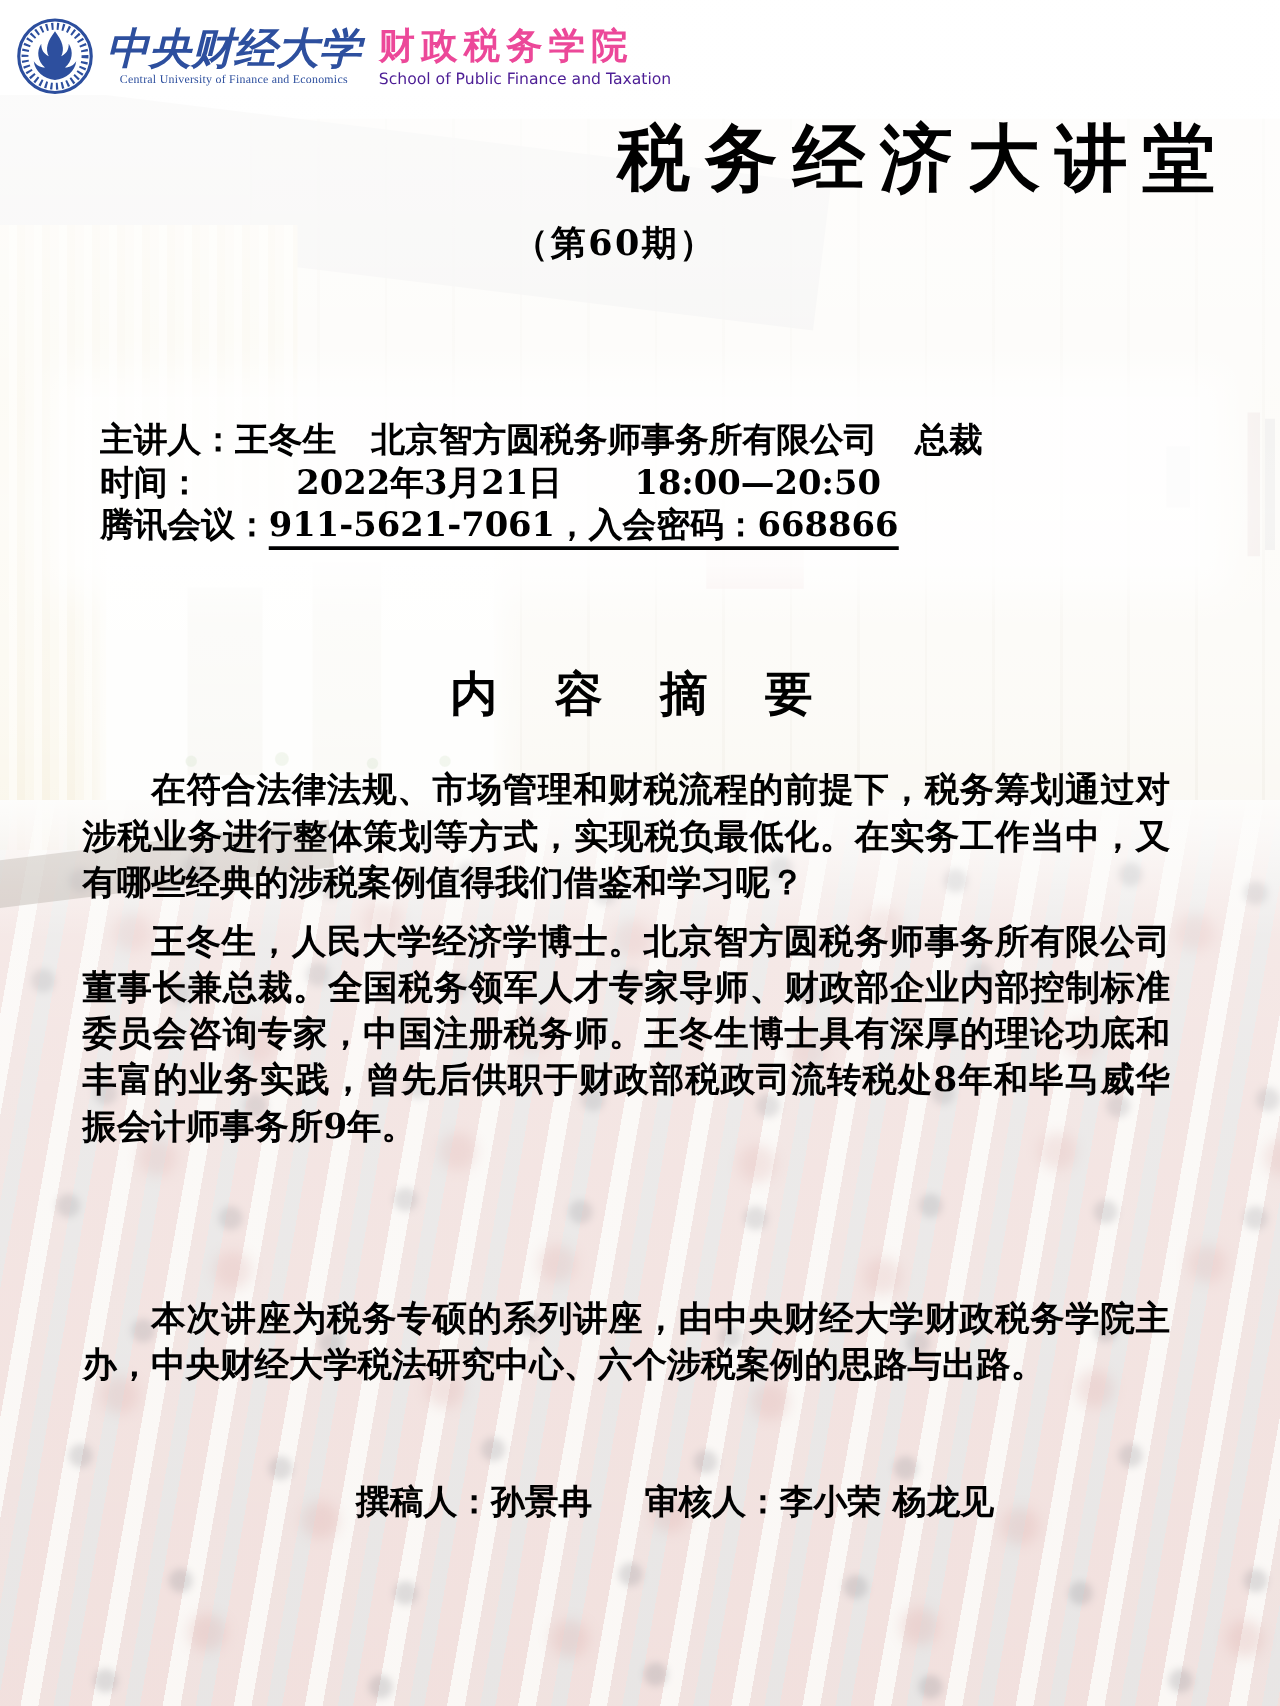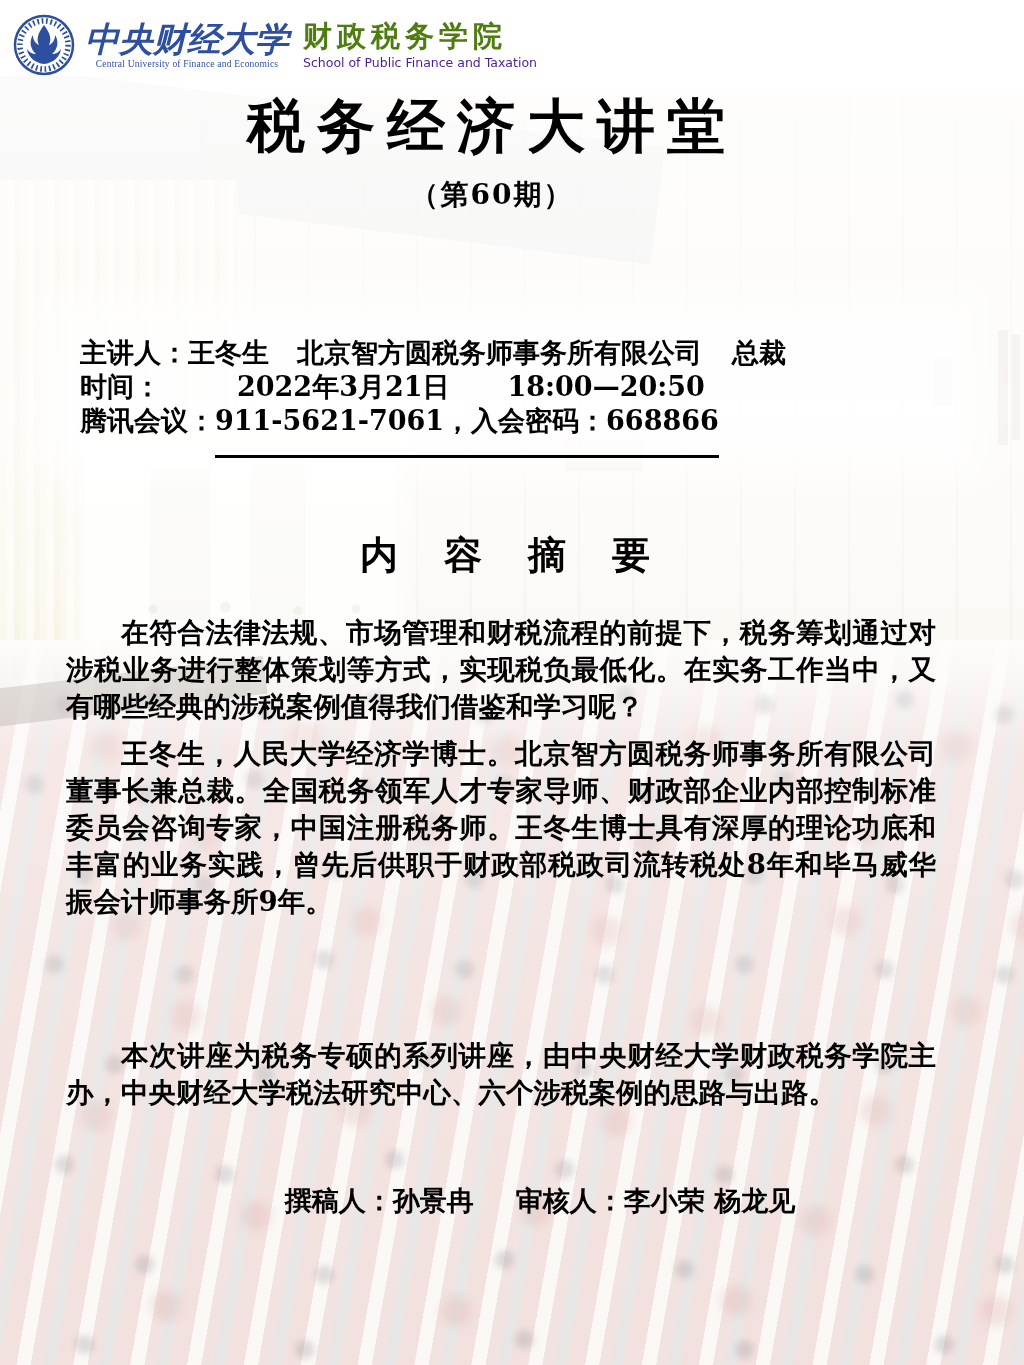--- a/index.html
+++ b/index.html
@@ -99,33 +99,33 @@
   
   .header{position:absolute;left:0;top:0;width:492px;height:76px;background:#ffffff;
     display:flex;align-items:center;padding:13px 6px 0 12px;box-sizing:border-box;z-index:10;}
   .logo{width:64px;height:64px;flex:0 0 64px;}
   .univ-block{margin-left:9px;}
   .univ-cn{color:#2d4f9e;font-size:34px;font-weight:bold;line-height:36px;letter-spacing:0px;
     font-style:italic;white-space:nowrap;}
   .univ-en{color:#2d4f9e;font-size:9.5px;font-weight:normal;letter-spacing:.2px;white-space:nowrap;
     font-family:"Liberation Serif",serif;margin-top:2px;text-align:center;}
   .school-block{margin-left:14px;font-family:"DejaVu Sans","Liberation Sans",sans-serif;}
-  .school-cn{color:#4d7c0f;font-size:29px;font-weight:bold;letter-spacing:5px;line-height:32px;white-space:nowrap;}
+  .school-cn{color:#ec4899;font-size:29px;font-weight:bold;letter-spacing:5px;line-height:32px;white-space:nowrap;}
   .school-en{color:#4c1d95;font-size:12.5px;margin-top:3px;white-space:nowrap;}
 
   
   .abs{position:absolute;z-index:6;}
-  .main-title{left:0;top:88px;width:984px;text-align:center;font-size:58px;font-weight:bold;
+  .main-title{left:0;top:88px;width:984px;text-align:right;font-size:58px;font-weight:bold;
     letter-spacing:12px;}
   .issue{left:0;top:176px;width:984px;text-align:center;font-size:28px;font-weight:bold;letter-spacing:2px;}
   .topic{left:0;top:214px;width:1014px;text-align:center;font-size:36px;font-weight:bold;letter-spacing:2px;}
   .info{left:80px;top:336px;width:880px;font-size:27px;font-weight:bold;line-height:34px;white-space:nowrap;}
   .info .g1{margin-left:28px;} .info .g2{margin-left:30px;}
   .info .g3{margin-left:76px;} .info .g4{margin-left:58px;}
-  .uline{border-bottom:3px solid #000;padding-bottom:19px;}
+  .uline{border-bottom:3px solid #000;padding-bottom:1px;}
   .abstract-heading{left:0;top:530px;width:1014px;text-align:center;font-size:38px;font-weight:bold;
     letter-spacing:4px;}
   .para{left:66px;width:870px;font-size:27.5px;font-weight:bold;line-height:37px;
     text-align:justify;text-indent:2em;}
   .para1{top:614px;} .para2{top:735px;} .para3{top:1037px;}
   .credits{left:0;top:1183px;width:1080px;text-align:center;font-size:27px;font-weight:bold;white-space:nowrap;}
   .credits .gap{margin-left:42px;}
 </style>
 </head>
 <body>

